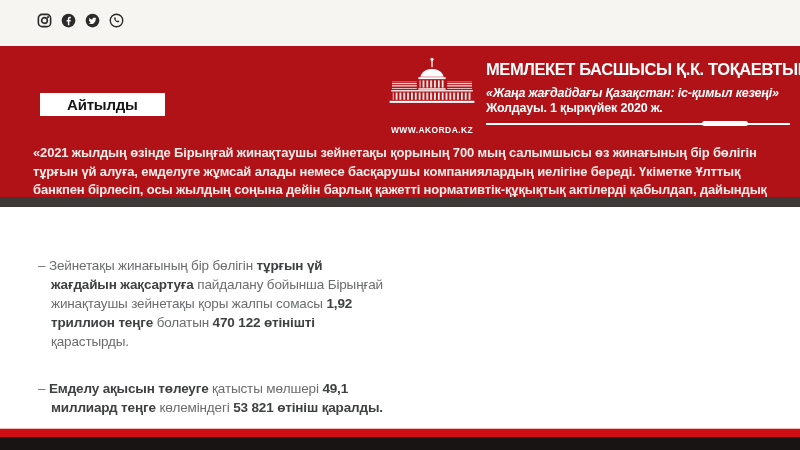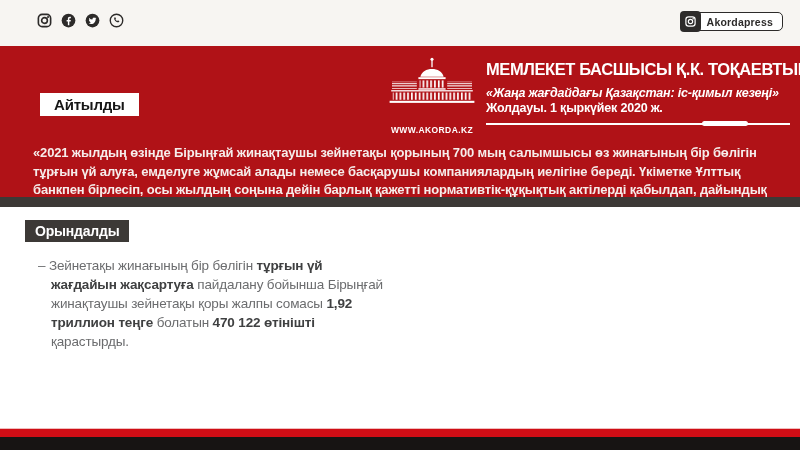--- a/index.html
+++ b/index.html
@@ -14,21 +14,21 @@
   .social svg{width:15px;height:15px;display:block;cursor:pointer;}
   .badge{position:absolute;right:17px;top:12px;height:19px;border:1.3px solid #2d2b2a;
     border-radius:5px;display:flex;align-items:center;background:#fff;padding-right:9px;cursor:pointer;}
   .badge .igbox{width:21px;height:21px;margin:-1.3px 6px -1.3px -1.3px;background:#2d2b2a;border-radius:4px;
     display:flex;align-items:center;justify-content:center;}
   .badge .igbox svg{width:13px;height:13px;display:block;}
   .badge .lbl{font-size:10.5px;font-weight:600;color:#2d2b2a;letter-spacing:.2px;}
   
   .banner{position:absolute;top:46px;left:0;right:0;height:151px;background:#b01217;color:#fff;}
   .said{position:absolute;left:40px;top:47px;background:#fff;color:#161616;
-    font-weight:700;font-size:15px;padding:3px 14px;letter-spacing:-.2px;}
+    font-weight:700;font-size:15px;padding:3px 27px;letter-spacing:-.2px;}
   .logo{position:absolute;left:386px;top:11px;width:92px;text-align:center;}
   .logo svg{width:88px;height:50px;display:block;margin:0 auto;}
   .logo .cap{font-size:8.5px;font-weight:700;letter-spacing:.4px;margin-top:18px;color:#fff;}
   .titleblock{position:absolute;left:486px;top:14px;width:306px;}
   .title{font-size:16.5px;font-weight:800;letter-spacing:-.4px;white-space:nowrap;}
   .sub1{font-size:12.5px;font-weight:700;margin-top:7px;letter-spacing:-.2px;font-style:italic;}
   .sub2{font-size:12.5px;font-weight:700;margin-top:1px;letter-spacing:-.2px;}
   .rule{position:absolute;left:486px;top:77px;width:304px;height:2px;background:#fff;}
   .rule .thick{position:absolute;left:216px;top:-2px;width:46px;height:5px;background:#fff;border-radius:2.5px;}
   .quote{position:absolute;left:33px;top:85px;width:752px;font-size:13px;line-height:18.5px;
@@ -68,30 +68,20 @@
       </svg>
       <svg viewBox="0 0 24 24">
         <circle cx="12" cy="12" r="11" fill="#2d2b2a"></circle>
         <path d="M18.2 8.4c-.45.2-.95.33-1.45.4.52-.32.92-.82 1.1-1.42-.5.3-1.04.5-1.62.62A2.55 2.55 0 0 0 11.85 10c0 .2.02.4.07.58A7.25 7.25 0 0 1 6.7 7.9c-.2.38-.33.8-.33 1.27 0 .88.45 1.66 1.13 2.12-.42-.01-.8-.13-1.15-.32v.03c0 1.24.88 2.27 2.05 2.5-.21.06-.44.09-.67.09-.17 0-.33-.02-.48-.05.33 1 1.26 1.75 2.37 1.77a5.12 5.12 0 0 1-3.17 1.1c-.2 0-.4-.01-.61-.04a7.2 7.2 0 0 0 3.92 1.15c4.7 0 7.28-3.9 7.28-7.28v-.33c.5-.36.94-.81 1.16-1.49z" fill="#fff"></path>
       </svg>
       <svg viewBox="0 0 24 24">
         <circle cx="12" cy="12" r="10" fill="none" stroke="#2d2b2a" stroke-width="2.2"></circle>
         <path d="M8.6 7.4c.35-.85 1-.95 1.4-.45l.95 1.25c.3.4.12.95-.2 1.25-.3.3-.4.72-.1 1.2.45.75 1.15 1.45 1.95 1.85.42.2.85.17 1.15-.13.38-.38.92-.5 1.32-.2l1.25.95c.5.4.4 1.05-.35 1.45-1.05.6-2.4.5-3.75-.35-1.65-1.02-2.95-2.4-3.7-4-.42-1-.4-2.05.08-2.82z" fill="#2d2b2a"></path>
       </svg>
     </div>
-    <div class="badge">
-      <span class="igbox">
-        <svg viewBox="0 0 24 24">
-          <rect x="3.5" y="3.5" width="17" height="17" rx="5" fill="none" stroke="#fff" stroke-width="2.2"></rect>
-          <circle cx="12" cy="12" r="4" fill="none" stroke="#fff" stroke-width="2.2"></circle>
-          <circle cx="16.9" cy="7.1" r="1.4" fill="#fff"></circle>
-        </svg>
-      </span>
-      <span class="lbl">Akordapress</span>
-    </div>
   </header>
 
   <section class="banner">
     <div class="said">Айтылды</div>
 
     <div class="logo">
       <svg viewBox="0 0 110 62">
         <defs>
           <pattern id="colbars" width="4.8" height="10" patternUnits="userSpaceOnUse">
             <rect width="2.1" height="10" fill="#fff"></rect>
@@ -125,24 +115,24 @@
     <div class="rule">
         <span class="thick"></span>
       </div>
 
     <p class="quote">«2021 жылдың өзінде Бірыңғай жинақтаушы зейнетақы қорының 700 мың салымшысы өз жинағының бір бөлігін тұрғын үй алуға, емделуге жұмсай алады немесе басқарушы компаниялардың иелігіне береді. Үкіметке Ұлттық банкпен бірлесіп, осы жылдың соңына дейін барлық қажетті нормативтік-құқықтық актілерді қабылдап, дайындық жұмыстарын жүргізуді тапсырамын».</p>
   </section>
 
   <div class="darkbar"></div>
 
   <section class="results">
-    <div class="done">Орындалды</div>
     <div class="cols">
       <div class="col">
           <div class="bullet"><span class="dash">– </span><span>Зейнетақы жинағының бір бөлігін </span><span class="b">тұрғын үй жағдайын жақсартуға</span><span> пайдалану бойынша Бірыңғай жинақтаушы зейнетақы қоры жалпы сомасы </span><span class="b">1,92 триллион теңге</span><span> болатын </span><span class="b">470 122 өтінішті</span><span> қарастырды.</span></div>
+          <div class="bullet"><span class="dash">– </span><span class="b">Емделу ақысын төлеуге</span><span> қатысты мөлшері </span><span class="b">49,1 миллиард теңге</span><span> көлеміндегі </span><span class="b">53 821 өтініш қаралды.</span></div>
         </div>
     </div>
   </section>
 
   <div class="strip-red"></div>
   <div class="strip-black"></div>
 
 </div>
 
 </body></html>

